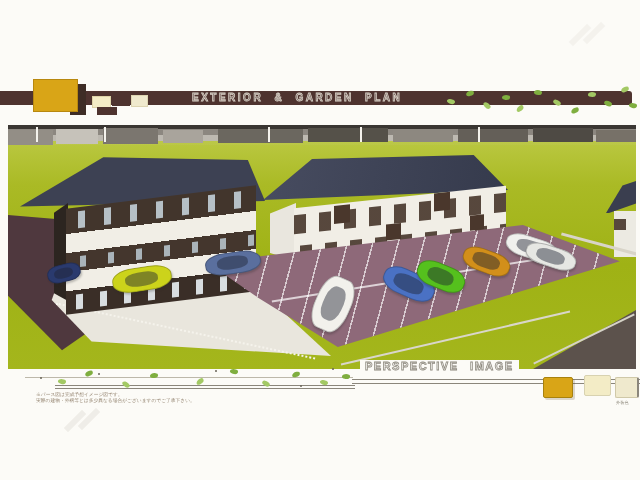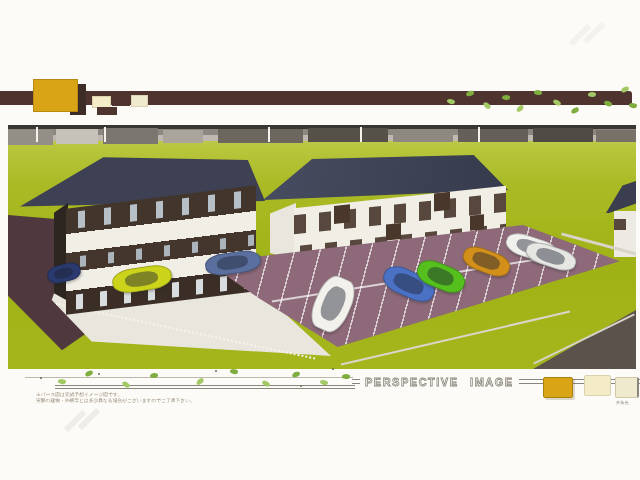--- a/index.html
+++ b/index.html
@@ -77,21 +77,21 @@
   .fence{position:absolute;left:45px;top:205px;width:265px;border-top:2px dotted #f5f3ec;transform:rotate(12deg);}
 
   .car-layer{position:absolute;inset:0;}
   .car{position:absolute;border-radius:35%/45%;border:1px solid rgba(20,20,25,.25);box-shadow:1px 2px 2px rgba(40,40,40,.25);}
   .cabin{position:absolute;left:20%;top:16%;width:58%;height:66%;background:rgba(30,36,52,.45);border-radius:40%;}
 
   
   .f-line1{position:absolute;left:25px;top:377px;width:328px;height:1px;background:#bdb8aa;}
   .f-line2{position:absolute;left:55px;top:385px;width:300px;height:4px;border-top:1px solid #8b867b;border-bottom:1px solid #8b867b;box-sizing:border-box;}
   .p-line{position:absolute;left:352px;top:379px;width:288px;height:5px;border-top:1px solid #8b867b;border-bottom:1px solid #8b867b;box-sizing:border-box;}
-  .persp-title{position:absolute;left:360px;top:376px;background:#fcfbf7;padding:0 5px;
+  .persp-title{position:absolute;left:360px;top:360px;background:#fcfbf7;padding:0 5px;
     font-size:11px;font-weight:bold;letter-spacing:1.5px;word-spacing:7px;white-space:nowrap;
     color:rgba(255,255,255,.2);-webkit-text-stroke:0.8px #8f8b80;}
   .sw-gold{left:543px;top:377px;width:30px;height:21px;background:#d9a517;border:1px solid #a8820e;border-radius:2px;box-shadow:2px 2px 0 rgba(90,70,30,.2);}
   .sw-cream{left:584px;top:375px;width:27px;height:21px;background:#f3ecc6;border:1px solid #d8d2b0;border-radius:2px;}
   .sw-pale{left:615px;top:377px;width:24px;height:21px;background:#efe9cd;border:1px solid #cfc8a8;border-right:2px solid #8b867b;border-radius:2px;}
   .sw-caption{position:absolute;left:616px;top:400px;font-size:7px;transform:scale(.6);transform-origin:left top;color:#8a8578;white-space:nowrap;}
   .disclaimer{position:absolute;left:36px;top:391px;font-size:7px;line-height:9px;transform:scale(.68);transform-origin:left top;color:#93836f;white-space:nowrap;}
 
   .wm{position:absolute;opacity:.55;}
   .wm-bar{position:absolute;width:6px;height:26px;background:#e6e3dc;transform:rotate(45deg);}
@@ -101,20 +101,21 @@
 
 <div class="page">
 
   <div class="banner-bar"></div>
   <div class="sq sq-gold-shadow"></div>
   <div class="sq sq-gold"></div>
   <div class="sq sq-cream"></div>
   <div class="sq sq-dark-sm"></div>
   <div class="sq sq-bar-sm"></div>
   <div class="sq sq-pale"></div>
+  <div class="banner-title">EXTERIOR &amp; GARDEN PLAN</div>
   <div>
       <span class="leaf" style="left: 447px; top: 99px; transform: rotate(25deg); background: rgb(163, 201, 100);"></span>
       <span class="leaf" style="left: 466px; top: 91px; transform: rotate(-10deg); background: rgb(127, 174, 63);"></span>
       <span class="leaf" style="left: 483px; top: 103px; transform: rotate(50deg); background: rgb(163, 201, 100);"></span>
       <span class="leaf" style="left: 502px; top: 95px; transform: rotate(8deg); background: rgb(127, 174, 63);"></span>
       <span class="leaf" style="left: 516px; top: 106px; transform: rotate(-35deg); background: rgb(163, 201, 100);"></span>
       <span class="leaf" style="left: 534px; top: 90px; transform: rotate(15deg); background: rgb(127, 174, 63);"></span>
       <span class="leaf" style="left: 553px; top: 100px; transform: rotate(40deg); background: rgb(163, 201, 100);"></span>
       <span class="leaf" style="left: 571px; top: 108px; transform: rotate(-20deg); background: rgb(127, 174, 63);"></span>
       <span class="leaf" style="left: 588px; top: 92px; transform: rotate(10deg); background: rgb(163, 201, 100);"></span>

